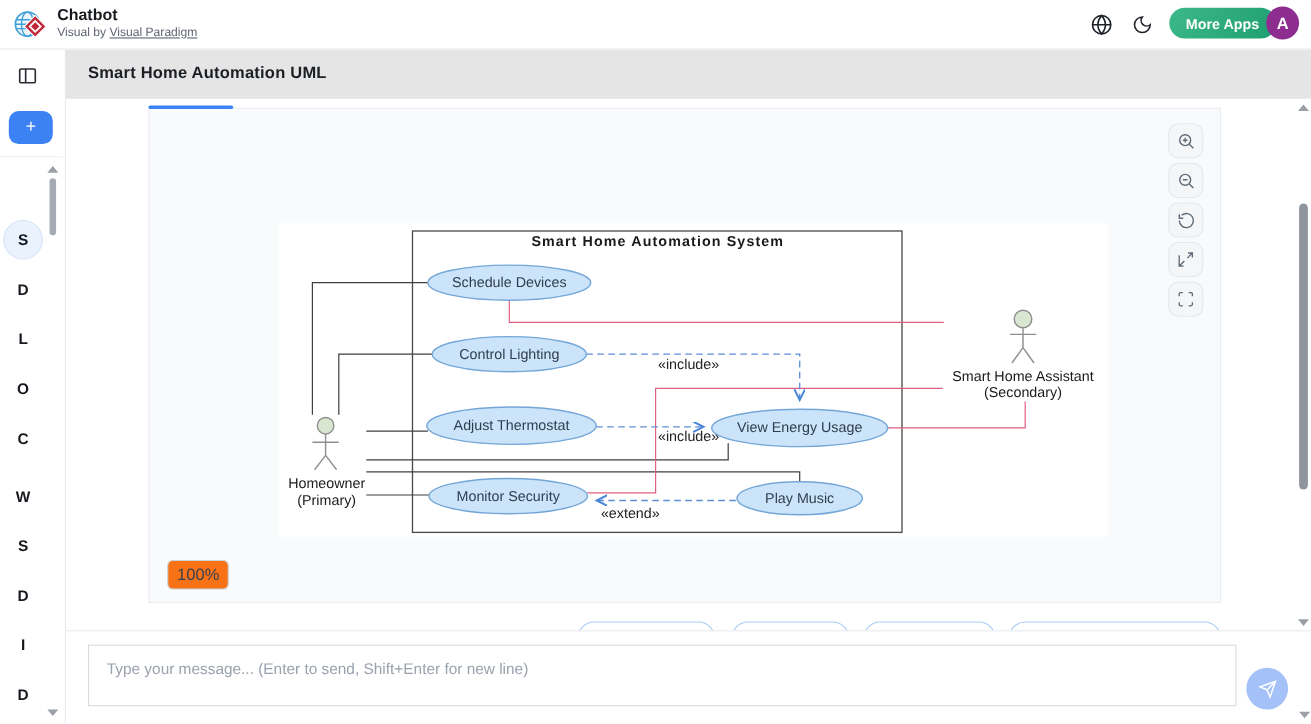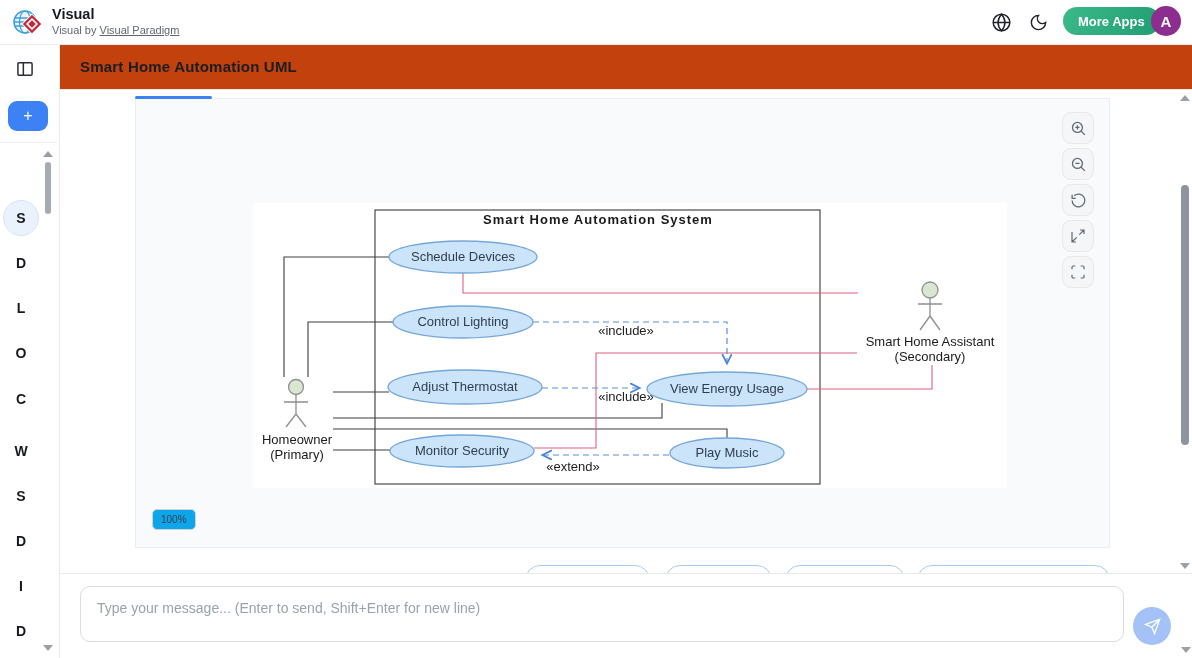--- a/index.html
+++ b/index.html
@@ -13,56 +13,56 @@
   .app-title { position:absolute; left:52px; top:6px; font-size:14.5px; font-weight:bold; color:#16191d; }
   .powered { position:absolute; left:52px; top:24px; font-size:11px; color:#5f6672; }
   .powered a { color:#5f6672; text-decoration:underline; cursor:pointer;text-align:right; }
   .icon-btn { position:absolute; top:10px; width:24px; height:24px; display:flex; align-items:center; justify-content:center; color:#1f2329; cursor:pointer; background:none; border:none; }
   .more-apps { position:absolute; left:1063px; top:7px; height:28px; padding:0 15px; border:none; border-radius:15px;
                background:linear-gradient(120deg,#3cb98b,#1f9e71); color:#fff; font-size:13px; font-weight:bold; cursor:pointer; font-family:"Liberation Sans",sans-serif;text-align:right; }
   .avatar { position:absolute; left:1151px; top:6px; width:30px; height:30px; border-radius:50%; background:#8c2d8f; color:#fff;
             display:flex; align-items:center; justify-content:center; font-size:15px; font-weight:bold; cursor:pointer; }
 
   
-  .titlebar { position:absolute; left:0; top:45px; width:1192px; height:45px; background:#c2410c; border-bottom:1px solid #e8eaee; z-index:20; }
+  .titlebar { position:absolute; left:0; top:45px; width:1192px; height:45px; background:#e5e5e5; border-bottom:1px solid #e8eaee; z-index:20; }
   .page-title { position:absolute; left:80px; top:13px; font-size:15px; font-weight:bold; color:#1b1f24; letter-spacing:.2px; }
 
   
   .rail { position:absolute; left:0; top:45px; width:60px; height:613px; background:#fff; border-right:1px solid #e8eaee; z-index:25; }
   .rail-toggle { position:absolute; left:14px; top:13px; width:22px; height:22px; color:#2a2e34; cursor:pointer; background:none; border:none; display:flex; align-items:center; justify-content:center; }
   .add-btn { position:absolute; left:8px; top:56px; width:40px; height:30px; border:none; border-radius:9px; background:#3d82f5; color:#fff; font-size:16px; cursor:pointer; line-height:28px; }
   .rail-sep { position:absolute; left:0; top:97px; width:57px; height:1px; background:#eef0f3; }
   .rail-item { position:absolute; left:3px; width:36px; height:36px; border-radius:50%; display:flex; align-items:center; justify-content:center;
                font-size:14px; font-weight:bold; color:#15181c; cursor:pointer; }
   .rail-item.active { background:#e9f2fd; border:1px solid #d6e4f7; }
   .mini-scroll-thumb { position:absolute; left:45px; top:117px; width:6px; height:52px; border-radius:3px; background:#a6abb3; }
   .tri { width:0; height:0; position:absolute; }
   .tri-up    { border-left:5px solid transparent; border-right:5px solid transparent; border-bottom:6px solid #9aa0a6; }
   .tri-down  { border-left:5px solid transparent; border-right:5px solid transparent; border-top:6px solid #9aa0a6; }
 
   
   .tab-indicator { position:absolute; left:135px; top:96px; width:77px; height:3px; background:#3b82f6; border-radius:2px; z-index:6; }
   .card { position:absolute; left:135px; top:98px; width:975px; height:450px; background:#f8fafc; border:1px solid #e9edf2; z-index:2; }
   .diagram-canvas { position:absolute; left:253px; top:203px; width:754px; height:285px; background:#fff; z-index:3; }
-  .zoom-badge { position:absolute; left:152px; top:509px; padding:4px 8px; background:#0ea5e9; border:1px solid #cbd2da; border-radius:5px;
-                font-size:10px; color:#374151; z-index:5; }
+  .zoom-badge { position:absolute; left:152px; top:509px; padding:4px 8px; background:#f97316; border:1px solid #cbd2da; border-radius:5px;
+                font-size:15px; color:#374151; z-index:5; }
 
   
   .tool-btn { position:absolute; left:1062px; width:32px; height:32px; border-radius:9px; background:#f4f6f8; border:1px solid #e5e9ed;
               display:flex; align-items:center; justify-content:center; color:#5f6a76; cursor:pointer; z-index:8; }
 
   
   .chip { position:absolute; top:565px; height:30px; border:1px solid #a9cbf3; border-radius:15px; background:#fff; cursor:pointer; z-index:4; }
 
   
   .scroll-thumb-main { position:absolute; left:1181px; top:185px; width:8px; height:260px; background:#8f959c; border-radius:4px; z-index:9; }
 
   
   .composer { position:absolute; left:60px; top:573px; width:1132px; height:85px; background:#fff; border-top:1px solid #e8eaee; z-index:10; }
-  .composer textarea { position:absolute; left:20px; top:12px; width:1044px; height:56px; border:1px solid #d8dce1; border-radius:10px;
+  .composer textarea { position:absolute; left:20px; top:12px; width:1044px; height:56px; border:1px solid #d8dce1; border-radius:0;
                        padding:13px 16px; font-size:14px; color:#333; resize:none; outline:none; font-family:"Liberation Sans",sans-serif; background:#fff; }
   .composer textarea::placeholder { color:#9aa2ad; }
   .send-btn { position:absolute; left:1073px; top:33px; width:38px; height:38px; border:none; border-radius:50%; background:#a4c2f8;
               display:flex; align-items:center; justify-content:center; cursor:pointer; }
 
   svg.ic { display:block; }
 </style>
 </head>
 <body>
 
@@ -73,21 +73,21 @@
       <svg class="ic" width="31" height="31" viewBox="0 0 31 31">
         <circle cx="13" cy="15" r="11" fill="#eaf5fc" stroke="#3f9fd8" stroke-width="1.5"></circle>
         <path d="M2.5 11h21M2 15h22M2.5 19h21" stroke="#3f9fd8" stroke-width="1.3" fill="none"></path>
         <ellipse cx="13" cy="15" rx="5.5" ry="11" fill="none" stroke="#3f9fd8" stroke-width="1.2"></ellipse>
         <g transform="rotate(45 20 17)">
           <rect x="13" y="10" width="14" height="14" fill="#c2293a" stroke="#fff" stroke-width="1"></rect>
           <rect x="16.5" y="13.5" width="7" height="7" fill="none" stroke="#fff" stroke-width="1.6"></rect>
         </g>
       </svg>
     </div>
-    <div class="app-title">Visual</div>
+    <div class="app-title">Chatbot</div>
     <div class="powered">
       <span>Visual by</span>
       <a>Visual Paradigm</a>
     </div>
     <button class="icon-btn" style="left:989px;">
       <svg class="ic" width="21" height="21" viewBox="0 0 24 24" fill="none" stroke="currentColor" stroke-width="1.7">
         <circle cx="12" cy="12" r="9.5"></circle>
           <path d="M2.5 12h19"></path>
         <path d="M12 2.5a15 15 0 0 1 4 9.5 15 15 0 0 1-4 9.5 15 15 0 0 1-4-9.5 15 15 0 0 1 4-9.5z"></path>
       </svg>

